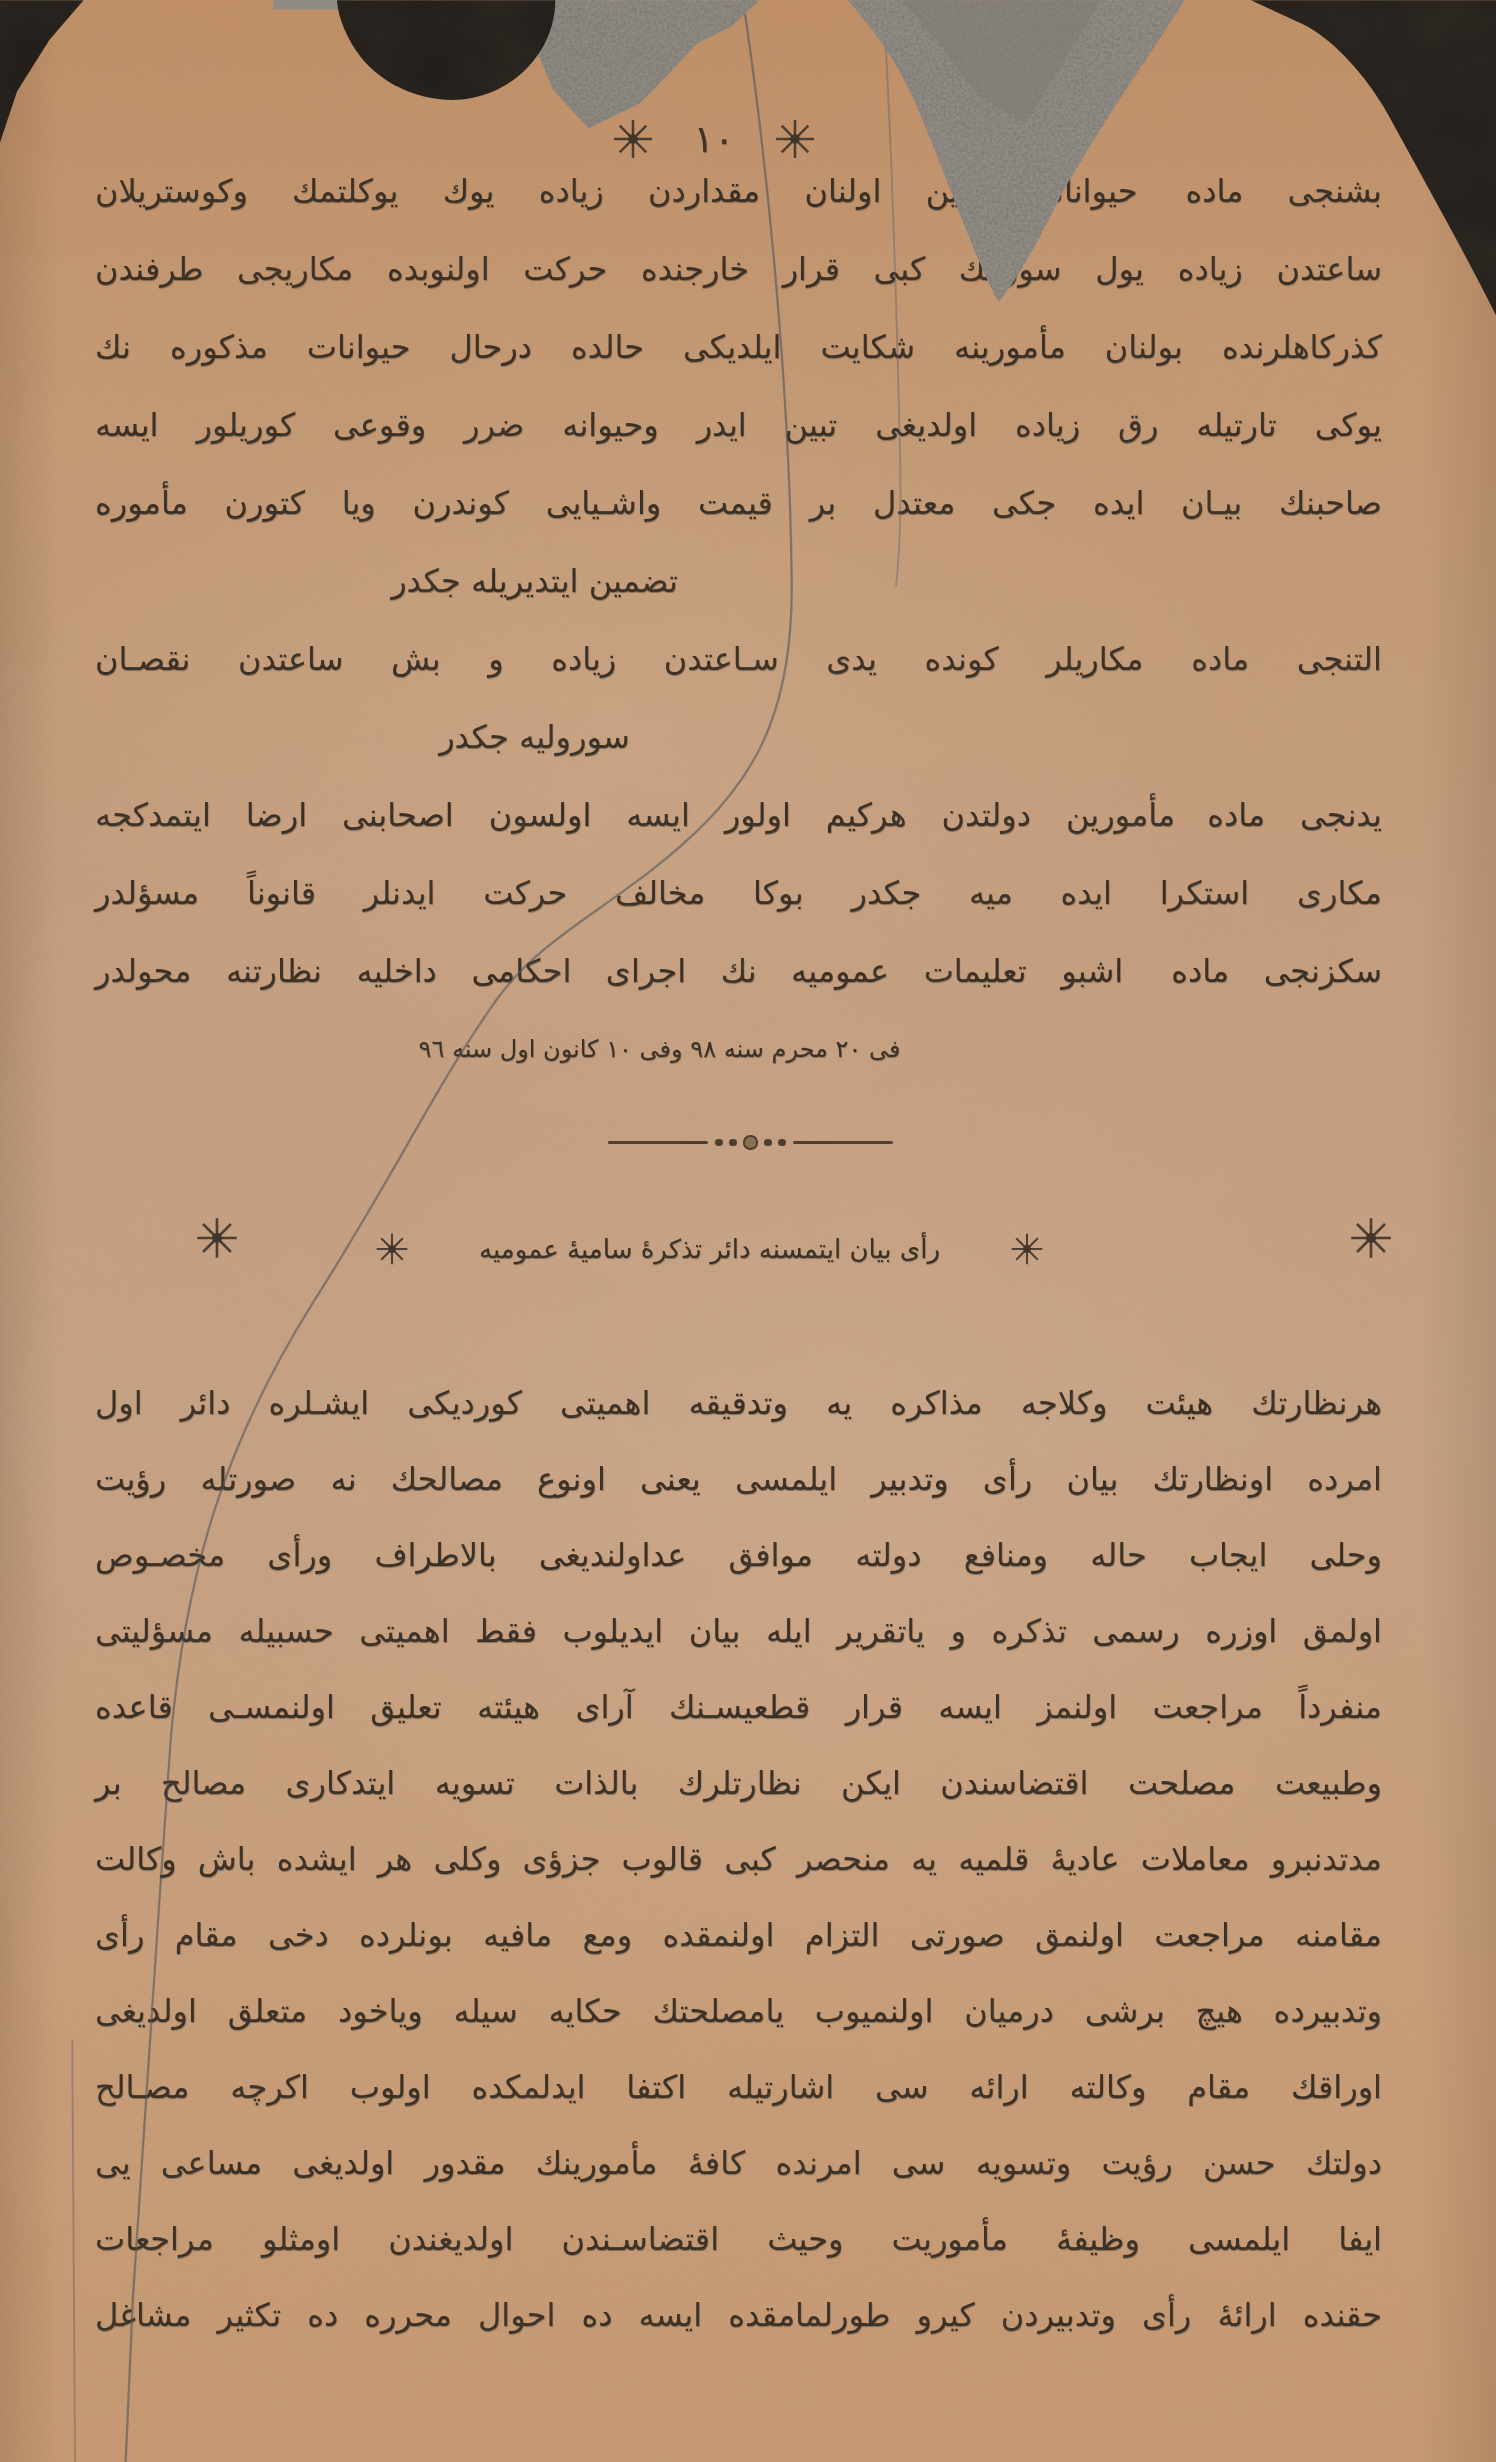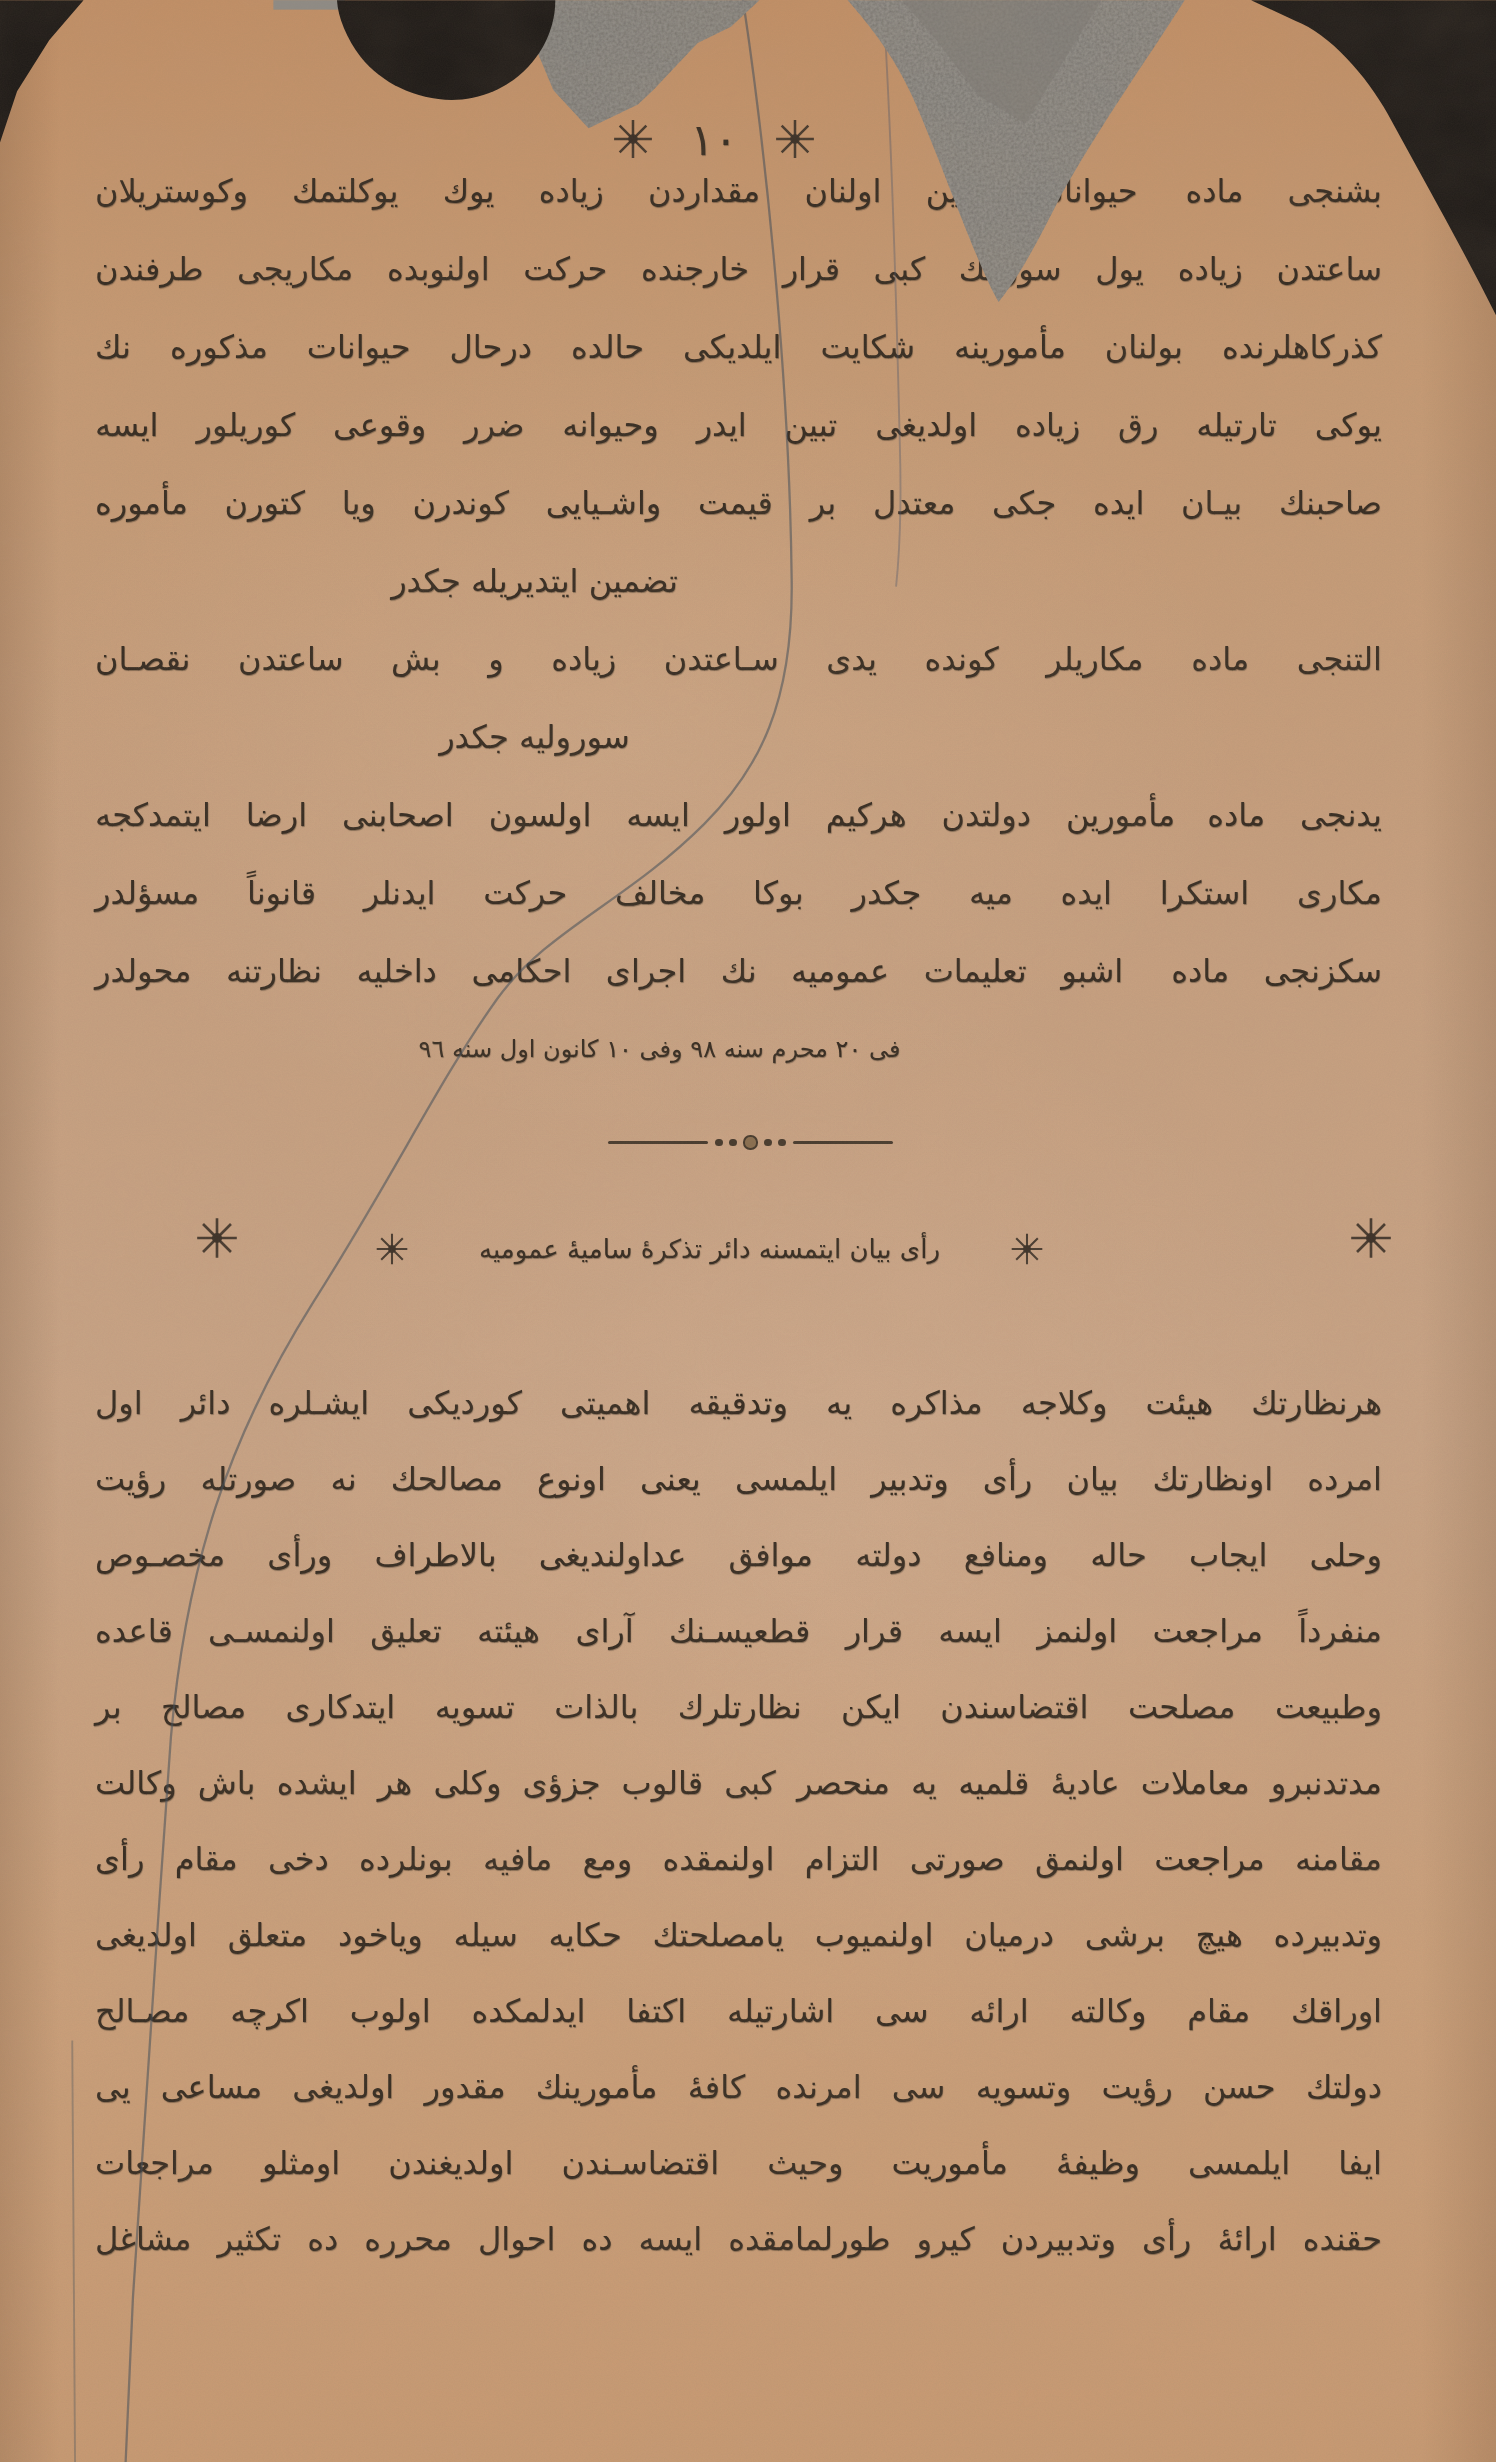--- a/index.html
+++ b/index.html
@@ -8,21 +8,21 @@
     background:
       radial-gradient(1044px 664px at 42% 30%, rgba(255,236,214,0.10), rgba(255,236,214,0) 60%),
       radial-gradient(854px 854px at 55% 62%, rgba(255,226,205,0.10), rgba(255,226,205,0) 65%),
       linear-gradient(90deg, rgba(70,45,25,0.16) 0%, rgba(70,45,25,0) 4%, rgba(70,45,25,0) 95%, rgba(70,45,25,0.14) 100%),
       linear-gradient(180deg,#c29067 0%,#c69a74 14%,#c7a080 38%,#c9a486 58%,#cba07b 80%,#c89a73 100%);
   }
   .ink{color:#362c22;text-shadow:0.5px 0.5px 0.9px rgba(54,44,34,0.45);}
   
   .pagenum-row{position:absolute;top:106px;left:612px;width:204px;height:66px;
     display:flex;align-items:center;justify-content:space-between;z-index:2;}
-  .pagenum{font-size:44px;line-height:57px;direction:rtl;}
+  .pagenum{font-size:38px;line-height:57px;direction:rtl;}
   .star{width:42px;height:42px;flex:0 0 auto;}
   
   .sect{position:absolute;left:95px;width:1287px;direction:rtl;z-index:2;}
   .s1{top:152px;}
   .s2{top:1365px;}
   .line{font-size:32px;line-height:78px;white-space:nowrap;
     text-align:justify;text-align-last:justify;}
   .s2 .line{line-height:76px;}
   .line.short{text-align:center;text-align-last:center;transform:translateX(-204px);}
   .line.datec{text-align:center;text-align-last:center;transform:translateX(-79px);font-size:24px;}
@@ -127,20 +127,21 @@
         <path d="M20 2 L20 38 M2 20 L38 20 M7.3 7.3 L32.7 32.7 M32.7 7.3 L7.3 32.7"></path>
       </g>
       <circle cx="20" cy="20" r="4.6" fill="#3a3027" opacity="0.9"></circle>
     </svg>
   </div>
 
   <div class="sect s2">
     <div class="line ink">هرنظارتك هيئت وكلاجه مذاكره يه وتدقيقه اهميتى كورديكى ايشـلره دائر اول</div>
     <div class="line ink">امرده اونظارتك بيان رأى وتدبير ايلمسى يعنى اونوع مصالحك نه صورتله رؤيت</div>
     <div class="line ink">وحلى ايجاب حاله ومنافع دولته موافق عداولنديغى بالاطراف ورأى مخصـوص</div>
+    <div class="line ink">اولمق اوزره رسمى تذكره و ياتقرير ايله بيان ايديلوب فقط اهميتى حسبيله مسؤليتى</div>
     <div class="line ink">منفرداً مراجعت اولنمز ايسه قرار قطعيسـنك آراى هيئته تعليق اولنمسـى قاعده</div>
     <div class="line ink">وطبيعت مصلحت اقتضاسندن ايكن نظارتلرك بالذات تسويه ايتدكارى مصالح بر</div>
     <div class="line ink">مدتدنبرو معاملات عاديهٔ قلميه يه منحصر كبى قالوب جزؤى وكلى هر ايشده باش وكالت</div>
     <div class="line ink">مقامنه مراجعت اولنمق صورتى التزام اولنمقده ومع مافيه بونلرده دخى مقام رأى</div>
     <div class="line ink">وتدبيرده هيچ برشى درميان اولنميوب يامصلحتك حكايه سيله وياخود متعلق اولديغى</div>
     <div class="line ink">اوراقك مقام وكالته ارائه سى اشارتيله اكتفا ايدلمكده اولوب اكرچه مصـالح</div>
     <div class="line ink">دولتك حسن رؤيت وتسويه سى امرنده كافهٔ مأمورينك مقدور اولديغى مساعى يى</div>
     <div class="line ink">ايفا ايلمسى وظيفهٔ مأموريت وحيث اقتضاسـندن اولديغندن اومثلو مراجعات</div>
     <div class="line ink">حقنده ارائهٔ رأى وتدبيردن كيرو طورلمامقده ايسه ده احوال محرره ده تكثير مشاغل</div>
   </div>

